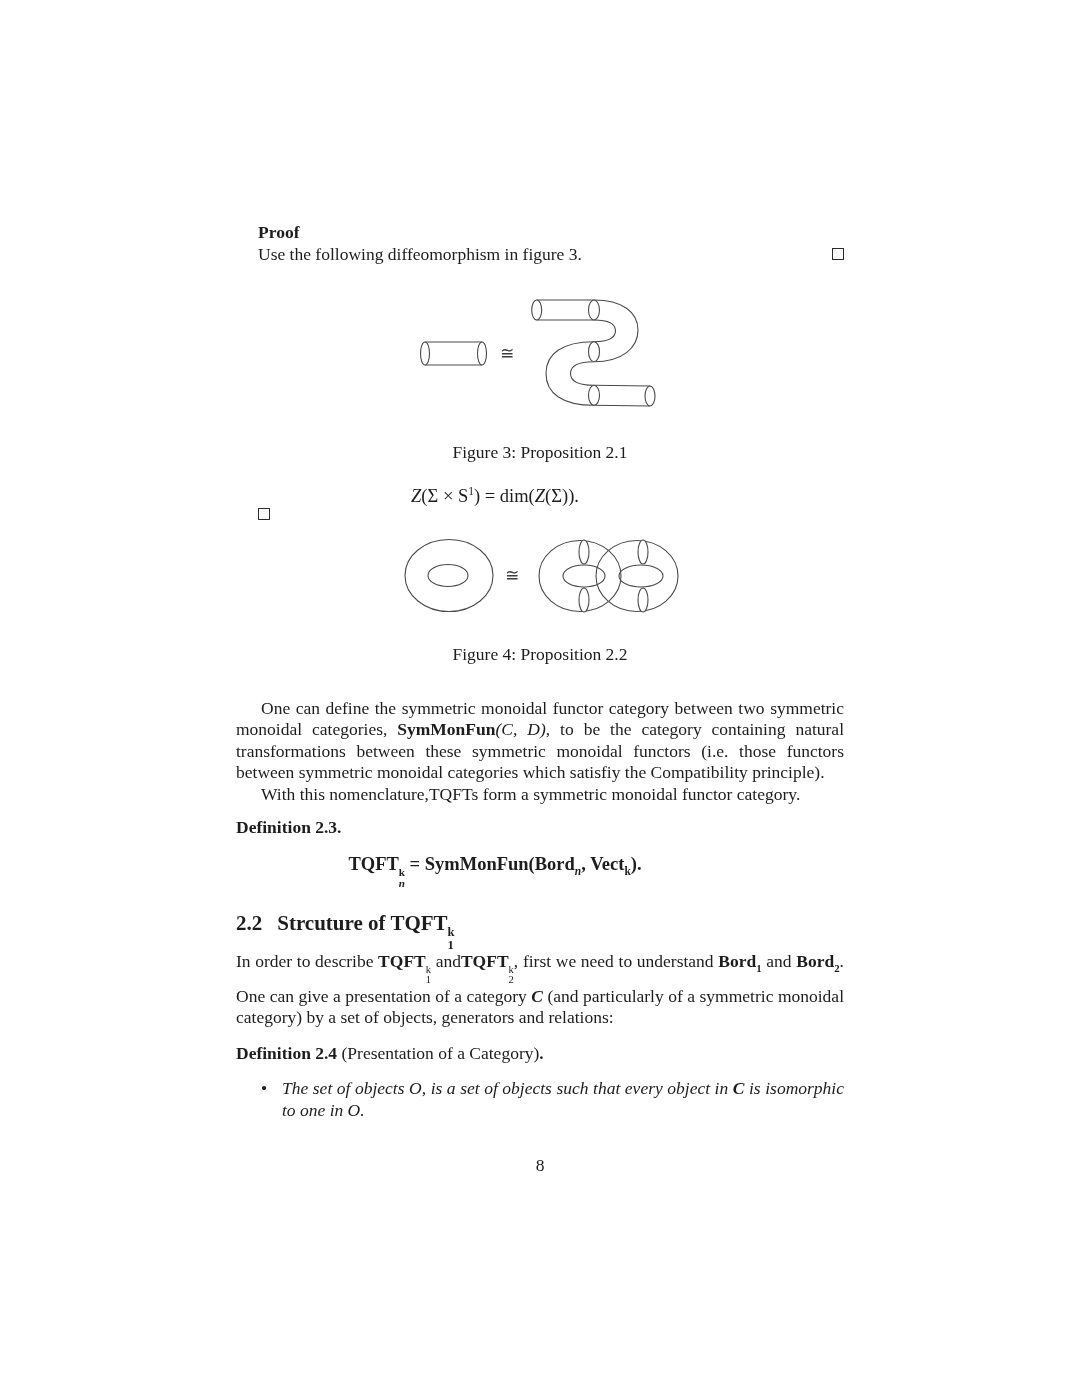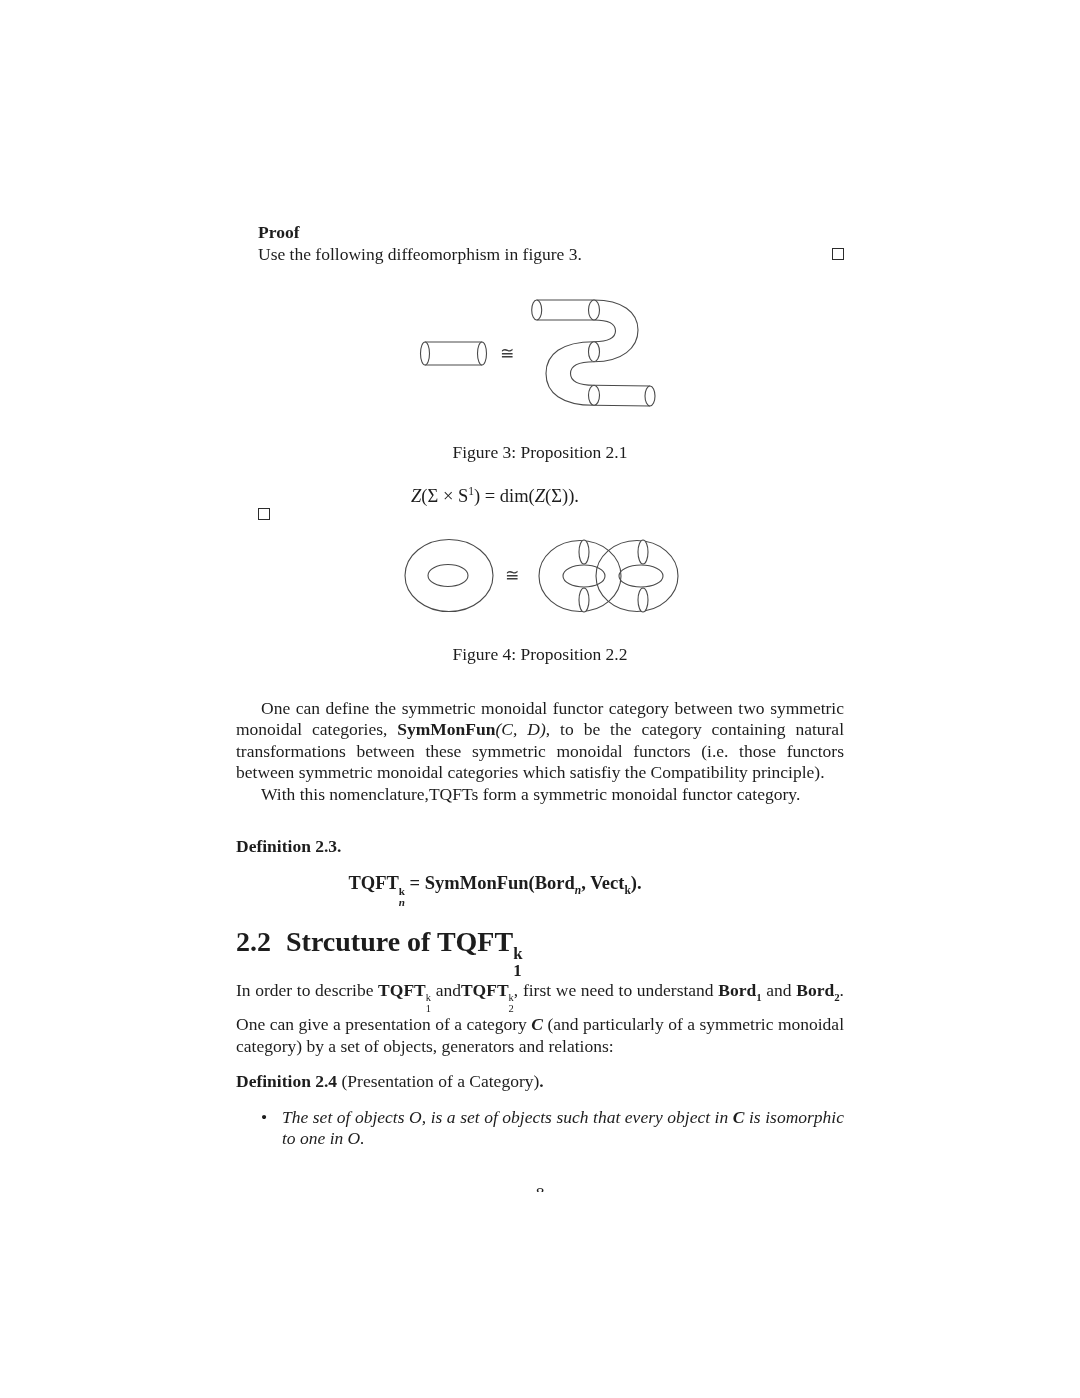--- a/index.html
+++ b/index.html
@@ -22,23 +22,23 @@
   .cap3{margin-top:30px;}
   .cap4{margin-top:26px;}
   .prop{margin-top:22px;}
   .eq{text-align:center;font-size:18.5px;line-height:24px;}
   .eq1{margin-top:15px;}
   .eq2{margin-top:14px;font-weight:bold;}
   .eqshift{display:inline-block;transform:translateX(-45px);}
   .para{text-align:justify;text-indent:25px;margin:0;}
   .p1{margin-top:32px;}
   .noindent{text-indent:0;}
-  .def{margin-top:30px;}
+  .def{margin-top:11px;}
   .def24{margin-top:14px;}
-  .sec{margin-top:20px;font-size:28px;line-height:28px;font-weight:bold;}
+  .sec{margin-top:20px;font-size:21px;line-height:28px;font-weight:bold;}
   .secnum{margin-right:15px;}
   .ss{display:inline-flex;flex-direction:column;align-items:flex-start;vertical-align:-0.5em;line-height:1;font-size:0.6em;font-weight:inherit;}
   .ss span{display:block;}
   sub.sm{font-size:0.62em;}
   sup.sm{font-size:0.62em;}
   .bullet{display:flex;margin-top:14px;padding-left:25px;}
   .marker{width:21px;flex:0 0 auto;}
   .btext{flex:1;text-align:justify;font-style:italic;}
   .pageno{margin-top:33px;text-align:center;}
   .watermark{

